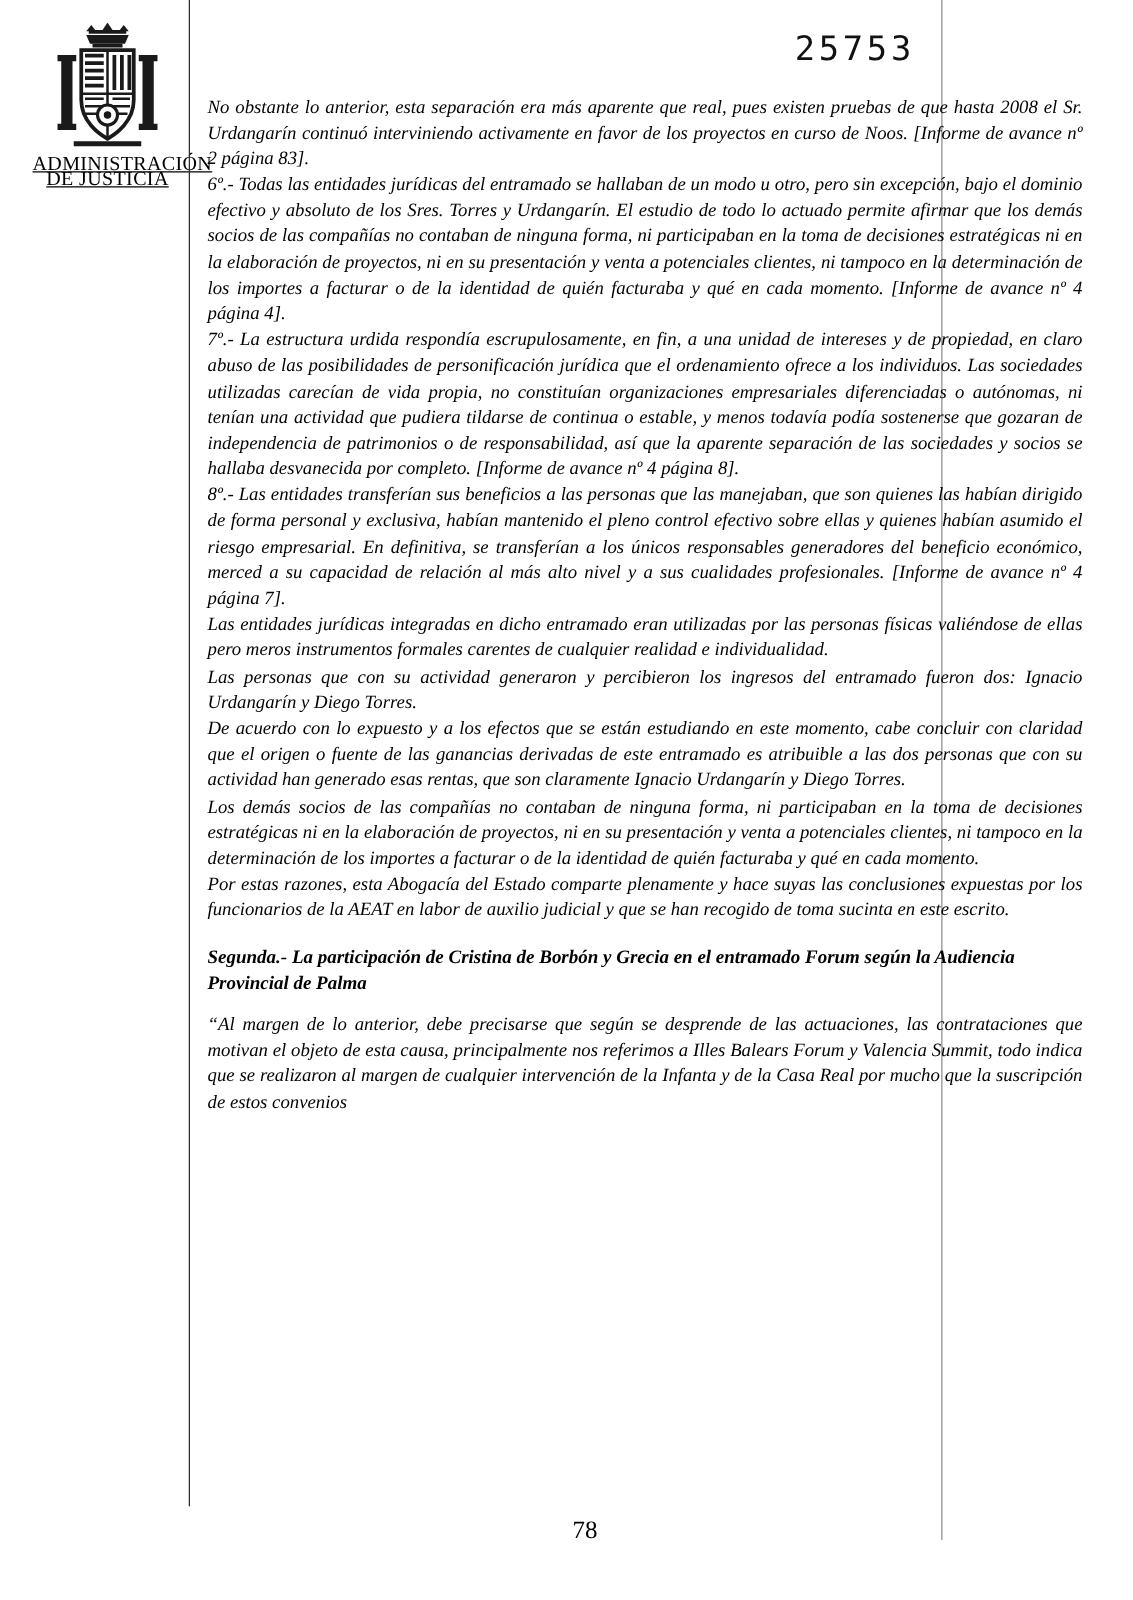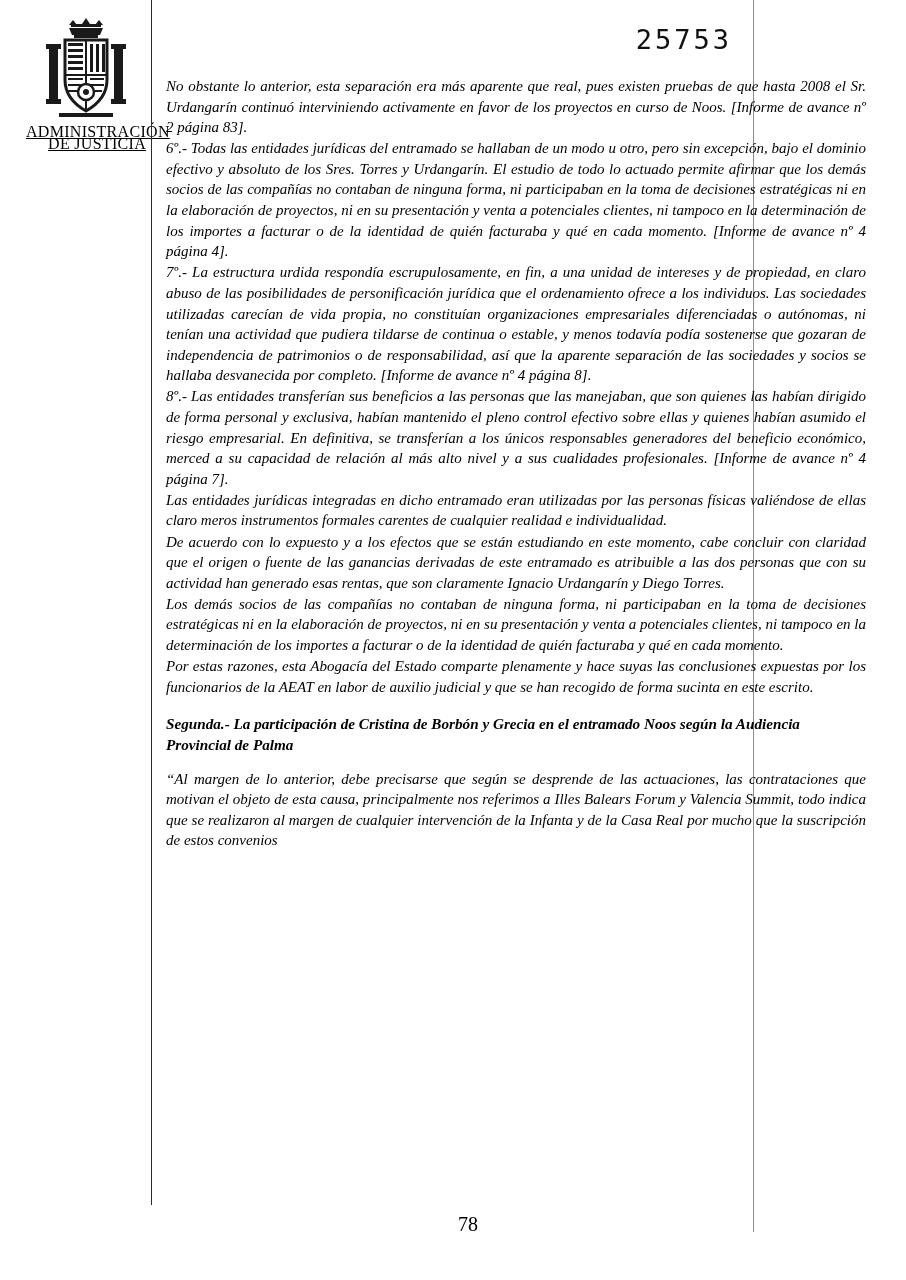--- a/index.html
+++ b/index.html
@@ -52,21 +52,21 @@
   .margin-caption {
     margin-top: 4px;
     font-family: "Liberation Serif", serif;
     font-size: 16px;
     line-height: 12px;
     letter-spacing: 0.3px;
     color: #000;
     text-decoration: underline;
   }
   .margin-caption .l1 { display: block; }
-  .margin-caption .l2 { display: block; text-align: right; }
+  .margin-caption .l2 { display: block; }
 
   
   .vrule {
     position: absolute;
     top: 0;
     left: 151px;
     width: 1px;
     height: 1205px;
     background: #2b2b2b;
   }
@@ -185,24 +185,25 @@
   </div>
 
   <div class="vrule"></div>
   <div class="vrule-right"></div>
 
   <div class="content">
     <p>No obstante lo anterior, esta separación era más aparente que real, pues existen pruebas de que hasta 2008 el Sr. Urdangarín continuó interviniendo activamente en favor de los proyectos en curso de Noos. [Informe de avance nº 2 página 83].</p>
     <p>6º.- Todas las entidades jurídicas del entramado se hallaban de un modo u otro, pero sin excepción, bajo el dominio efectivo y absoluto de los Sres. Torres y Urdangarín. El estudio de todo lo actuado permite afirmar que los demás socios de las compañías no contaban de ninguna forma, ni participaban en la toma de decisiones estratégicas ni en la elaboración de proyectos, ni en su presentación y venta a potenciales clientes, ni tampoco en la determinación de los importes a facturar o de la identidad de quién facturaba y qué en cada momento. [Informe de avance nº 4 página 4].</p>
     <p>7º.- La estructura urdida respondía escrupulosamente, en fin, a una unidad de intereses y de propiedad, en claro abuso de las posibilidades de personificación jurídica que el ordenamiento ofrece a los individuos. Las sociedades utilizadas carecían de vida propia, no constituían organizaciones empresariales diferenciadas o autónomas, ni tenían una actividad que pudiera tildarse de continua o estable, y menos todavía podía sostenerse que gozaran de independencia de patrimonios o de responsabilidad, así que la aparente separación de las sociedades y socios se hallaba desvanecida por completo. [Informe de avance nº 4 página 8].</p>
     <p>8º.- Las entidades transferían sus beneficios a las personas que las manejaban, que son quienes las habían dirigido de forma personal y exclusiva, habían mantenido el pleno control efectivo sobre ellas y quienes habían asumido el riesgo empresarial. En definitiva, se transferían a los únicos responsables generadores del beneficio económico, merced a su capacidad de relación al más alto nivel y a sus cualidades profesionales. [Informe de avance nº 4 página 7].</p>
-    <p>Las entidades jurídicas integradas en dicho entramado eran utilizadas por las personas físicas valiéndose de ellas claro meros instrumentos formales carentes de cualquier realidad e individualidad.</p>
+    <p>Las entidades jurídicas integradas en dicho entramado eran utilizadas por las personas físicas valiéndose de ellas pero meros instrumentos formales carentes de cualquier realidad e individualidad.</p>
+    <p>Las personas que con su actividad generaron y percibieron los ingresos del entramado fueron dos: Ignacio Urdangarín y Diego Torres.</p>
     <p>De acuerdo con lo expuesto y a los efectos que se están estudiando en este momento, cabe concluir con claridad que el origen o fuente de las ganancias derivadas de este entramado es atribuible a las dos personas que con su actividad han generado esas rentas, que son claramente Ignacio Urdangarín y Diego Torres.</p>
     <p>Los demás socios de las compañías no contaban de ninguna forma, ni participaban en la toma de decisiones estratégicas ni en la elaboración de proyectos, ni en su presentación y venta a potenciales clientes, ni tampoco en la determinación de los importes a facturar o de la identidad de quién facturaba y qué en cada momento.</p>
-    <p>Por estas razones, esta Abogacía del Estado comparte plenamente y hace suyas las conclusiones expuestas por los funcionarios de la AEAT en labor de auxilio judicial y que se han recogido de forma sucinta en este escrito.</p>
-
-    <p class="heading">Segunda.- La participación de Cristina de Borbón y Grecia en el entramado Noos según la Audiencia Provincial de Palma</p>
+    <p>Por estas razones, esta Abogacía del Estado comparte plenamente y hace suyas las conclusiones expuestas por los funcionarios de la AEAT en labor de auxilio judicial y que se han recogido de toma sucinta en este escrito.</p>
+
+    <p class="heading">Segunda.- La participación de Cristina de Borbón y Grecia en el entramado Forum según la Audiencia Provincial de Palma</p>
 
     <p class="gap-top">“Al margen de lo anterior, debe precisarse que según se desprende de las actuaciones, las contrataciones que motivan el objeto de esta causa, principalmente nos referimos a Illes Balears Forum y Valencia Summit, todo indica que se realizaron al margen de cualquier intervención de la Infanta y de la Casa Real por mucho que la suscripción de estos convenios</p>
   </div>
 
   <div class="pagenum">78</div>
 </div>
 
 </body></html>

